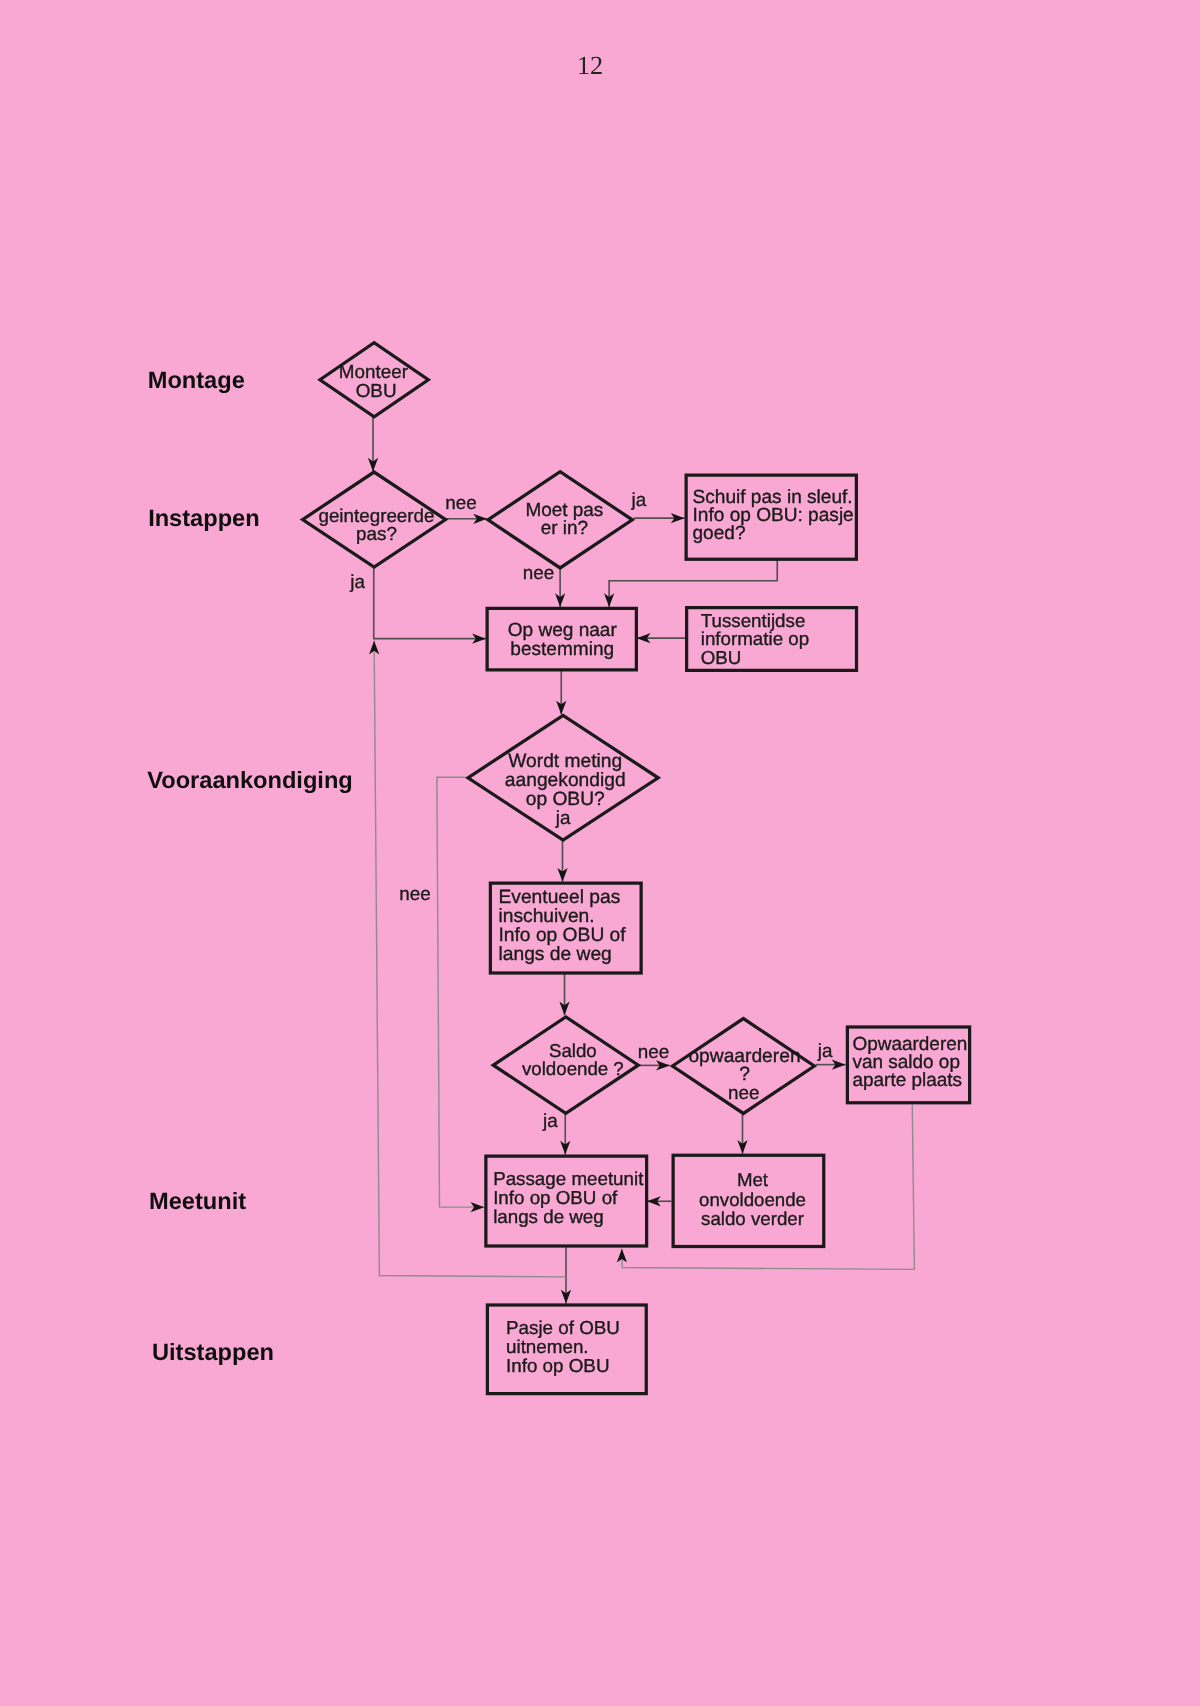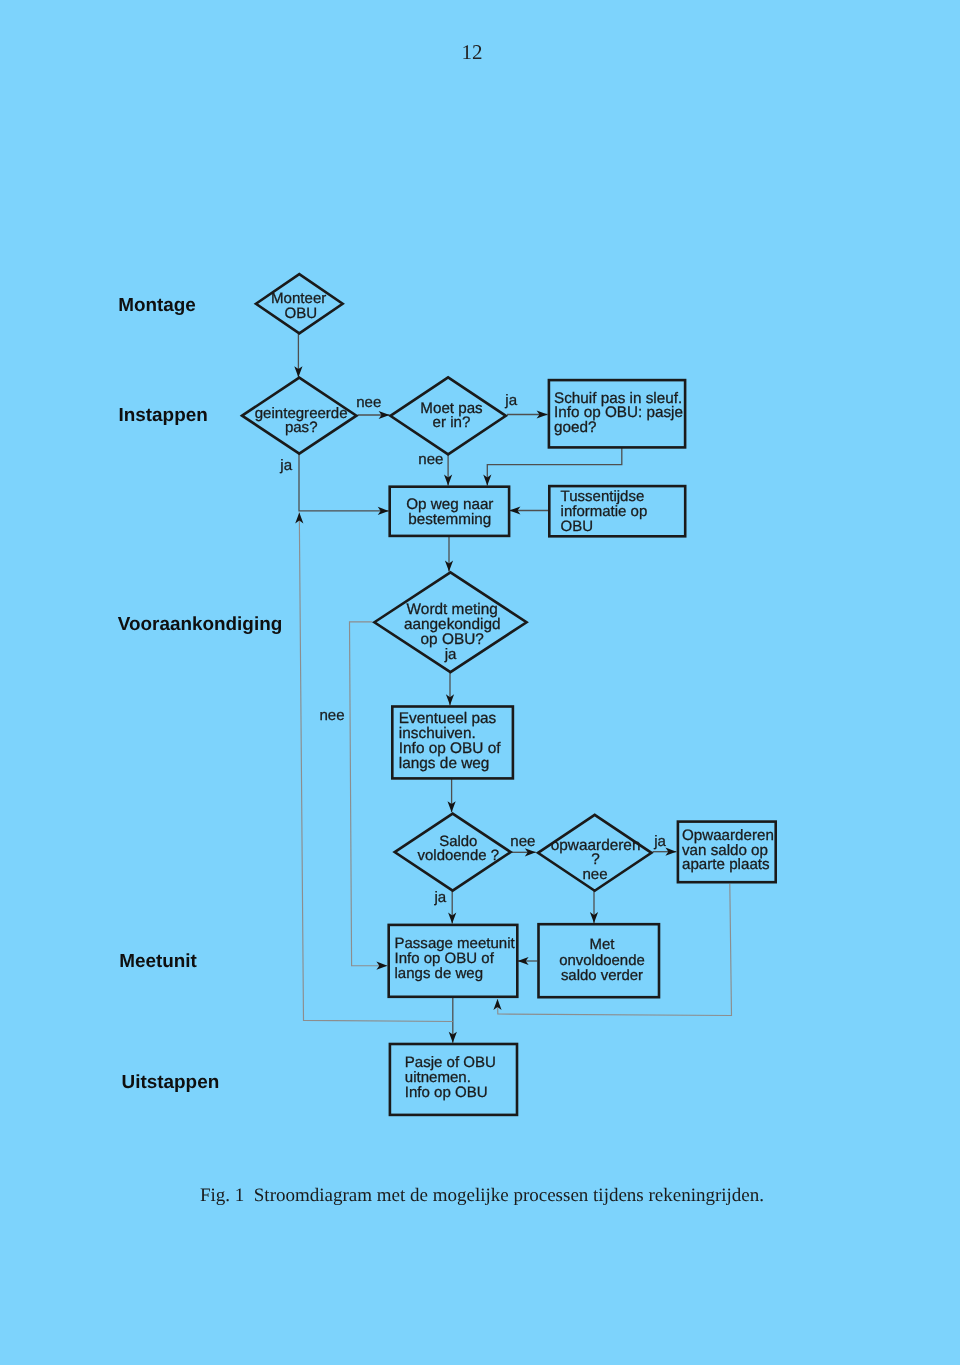--- a/index.html
+++ b/index.html
@@ -1,21 +1,21 @@
 <!DOCTYPE html>
 <html><head>
 <meta charset="utf-8">
 <title>Stroomdiagram</title>
 <style>
   html,body{margin:0;padding:0;}
   body{width:960px;height:1365px;background:#ffffff;overflow:hidden;
        font-family:"Liberation Sans", sans-serif;
        -webkit-font-smoothing:antialiased;
        text-rendering:geometricPrecision;}
-  #page{position:relative;width:960px;height:1365px;background:#7dd3fc;}
+  #page{position:relative;width:960px;height:1365px;background:#f9a8d4;}
   #pagenum{position:absolute;left:449px;top:40px;width:46px;text-align:center;
            font-family:"Liberation Serif", serif;font-size:21px;color:#232323;}
   #caption{position:absolute;left:181px;top:1185px;width:602px;text-align:center;
            font-family:"Liberation Serif", serif;font-size:19.0px;color:#1b1b1b;
            white-space:pre;}
   svg#flow{position:absolute;left:0;top:0;}
   .shape{fill:none;stroke:#1a1a1a;}
   .box{stroke-width:2.6;}
   .dia{stroke-width:2.6;stroke-linejoin:miter;}
   .conn{stroke:#4f4f4f;stroke-width:1.3;fill:none;}
@@ -116,14 +116,13 @@
         <text x="418.3" y="463.5" class="yn" text-anchor="start">nee</text>
         <text x="450.5" y="659.2" class="yn" text-anchor="middle">ja</text>
         <text x="319.4" y="720.1" class="yn" text-anchor="start">nee</text>
         <text x="434.4" y="901.5" class="yn" text-anchor="start">ja</text>
         <text x="510.3" y="846" class="yn" text-anchor="start">nee</text>
         <text x="654.2" y="845.8" class="yn" text-anchor="start">ja</text>
         <text x="595" y="879.2" class="yn" text-anchor="middle">nee</text>
       </g>
   </svg>
 
-  <div id="caption">Fig. 1  Stroomdiagram met de mogelijke processen tijdens rekeningrijden.</div>
 </div>
 
 </body></html>

